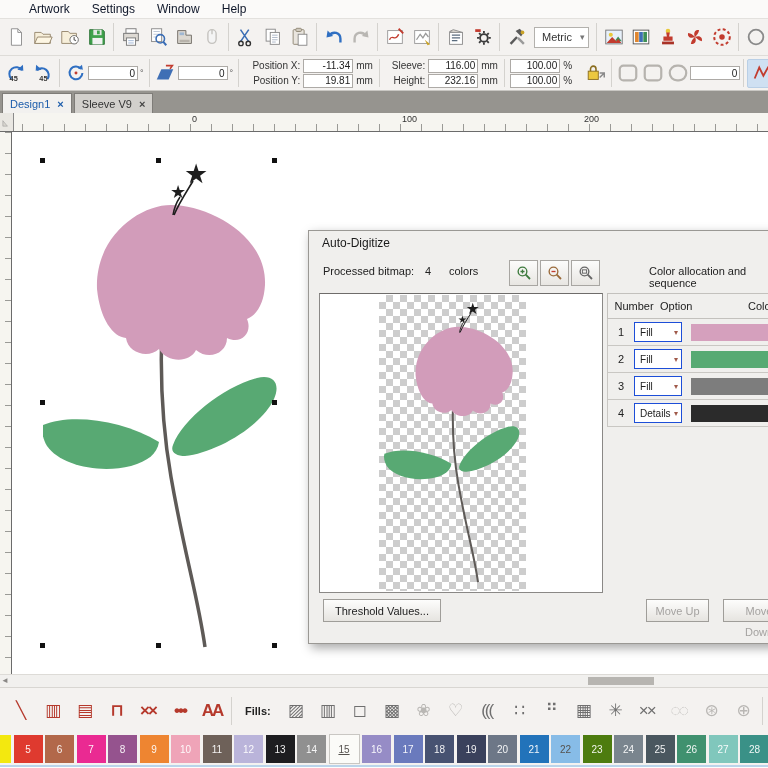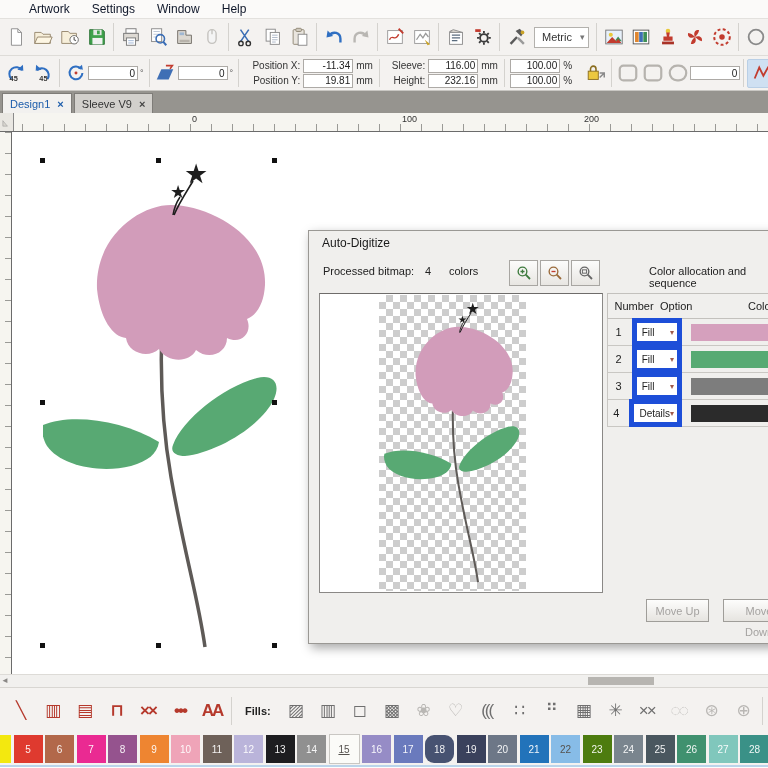--- a/index.html
+++ b/index.html
@@ -61,21 +61,21 @@
   #checker{position:absolute;left:59px;top:1px;width:147px;bottom:1px;background-color:#fff;
     background-image:linear-gradient(45deg,#cdcdcd 25%,transparent 25%,transparent 75%,#cdcdcd 75%),linear-gradient(45deg,#cdcdcd 25%,transparent 25%,transparent 75%,#cdcdcd 75%);
     background-size:14px 14px;background-position:0 0,7px 7px;}
   #preview-flower{position:absolute;left:3px;top:4px;width:140px;height:286px;}
 
   #alloc-table{position:absolute;left:298px;top:62px;width:180px;height:170px;}
   .alloc-head{display:flex;height:24px;align-items:center;border:1px solid #c3c1bd;border-right:none;background:#f0efed;font-size:11px;color:#222;}
   .ah-number{width:52px;text-align:center;} .ah-option{width:60px;} .ah-color{margin-left:28px;}
   .alloc-row{display:flex;align-items:center;height:26px;border:1px solid #c9c7c3;border-top:none;border-right:none;padding-left:0;}
   .ar-num{width:22px;text-align:right;font-size:11px;color:#222;padding-right:4px;}
-  .ar-select{width:52px;height:18px;background:#fff;border:5px solid #1d4ed8;display:flex;align-items:center;justify-content:space-between;font-size:10px;color:#222;padding:0 3px 0 5px;margin-left:6px;}
+  .ar-select{width:52px;height:18px;background:#fff;border:1px solid #1d4ed8;display:flex;align-items:center;justify-content:space-between;font-size:10px;color:#222;padding:0 3px 0 5px;margin-left:6px;}
   .ar-select .chev{font-size:8px;color:#a05a4a;}
   .ar-swatch{height:17px;width:96px;margin-left:9px;flex:0 0 auto;}
   .dlg-btn{position:absolute;height:23px;background:linear-gradient(#fdfdfc,#e6e4e0);border:1px solid #9f9d99;font-size:11px;color:#222;font-family:inherit;text-align:center;line-height:21px;}
   .dlg-btn.disabled{color:#a4a2a0;}
 
   
   #scrollbar-h{height:12px;background:#f1f0ee;border-top:1px solid #dddbd7;position:relative;}
   #scroll-thumb{position:absolute;left:588px;top:2px;width:66px;height:8px;background:#b7b5b1;}
   #scroll-left{position:absolute;left:1px;top:0;font-size:8px;color:#8a8886;line-height:12px;}
 
@@ -518,20 +518,21 @@
               <span class="ar-num">4</span>
               <div class="ar-select">
                 <span>Details</span>
                 <span class="chev">▾</span>
               </div>
               <div class="ar-swatch" style="background: rgb(43, 43, 43);"></div>
             </div>
           </div>
       </div>
 
+      <button class="dlg-btn" style="left:14px;top:368px;width:118px">Threshold Values...</button>
       <button class="dlg-btn disabled" style="left:337px;top:368px;width:63px">Move Up</button>
       <button class="dlg-btn disabled" style="left:414px;top:368px;width:72px">Move Down</button>
     </div>
   </div>
 
   <div id="scrollbar-h">
     <span id="scroll-left">◄</span>
     <div id="scroll-thumb"></div>
   </div>
 
@@ -572,21 +573,21 @@
       <div class="swatch" style="background: rgb(149, 83, 142);">8</div>
       <div class="swatch" style="background: rgb(238, 133, 49);">9</div>
       <div class="swatch" style="background: rgb(239, 164, 184);">10</div>
       <div class="swatch" style="background: rgb(110, 97, 89);">11</div>
       <div class="swatch" style="background: rgb(186, 180, 218);">12</div>
       <div class="swatch" style="background: rgb(29, 29, 32);">13</div>
       <div class="swatch" style="background: rgb(144, 144, 144);">14</div>
       <div class="swatch darktext" style="background: rgb(251, 251, 248); border: 1px solid rgb(201, 199, 195); text-decoration: underline;">15</div>
       <div class="swatch" style="background: rgb(150, 140, 198);">16</div>
       <div class="swatch" style="background: rgb(106, 122, 189);">17</div>
-      <div class="swatch" style="background: rgb(71, 82, 113); border-radius: 9px;">18</div>
+      <div class="swatch" style="background: rgb(71, 82, 113);">18</div>
       <div class="swatch" style="background: rgb(58, 65, 92);">19</div>
       <div class="swatch" style="background: rgb(109, 119, 135);">20</div>
       <div class="swatch" style="background: rgb(34, 115, 186);">21</div>
       <div class="swatch darktext" style="background: rgb(135, 188, 231);">22</div>
       <div class="swatch" style="background: #4d7c0f;">23</div>
       <div class="swatch" style="background: rgb(122, 133, 142);">24</div>
       <div class="swatch" style="background: rgb(74, 87, 95);">25</div>
       <div class="swatch" style="background: rgb(64, 145, 111);">26</div>
       <div class="swatch" style="background: rgb(128, 199, 188);">27</div>
       <div class="swatch" style="background: rgb(58, 145, 135);">28</div>

